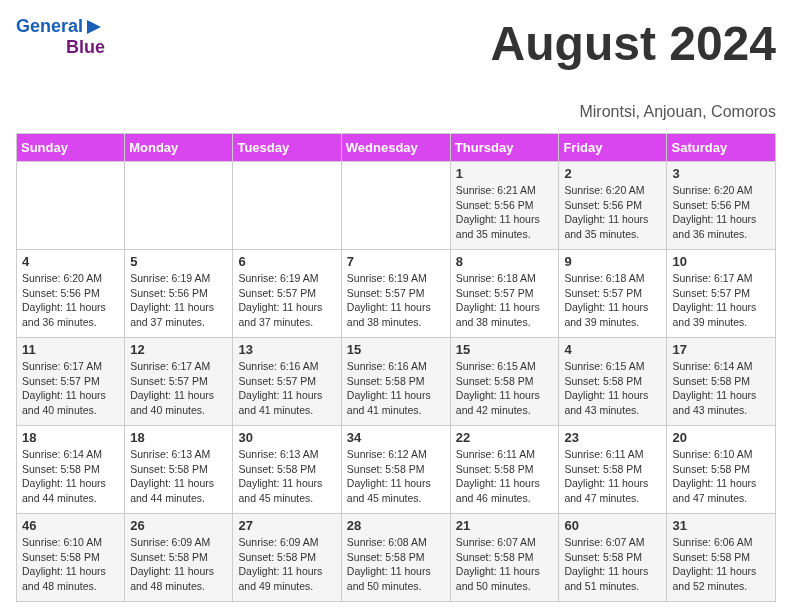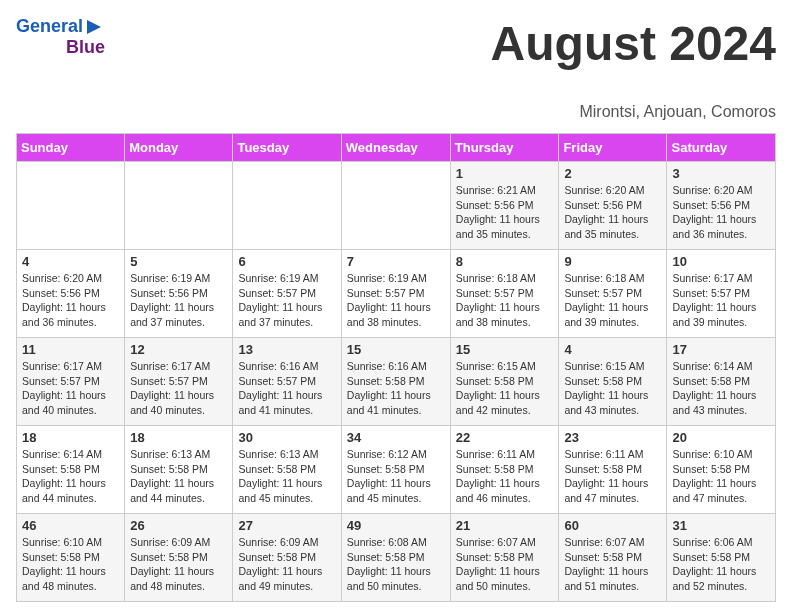--- a/index.html
+++ b/index.html
@@ -221,21 +221,21 @@
         </td>
         <td>
           <span class="day-num">26</span>
           <div class="day-info">Sunrise: 6:09 AM<br>Sunset: 5:58 PM<br>Daylight: 11 hours<br>and 48 minutes.</div>
         </td>
         <td>
           <span class="day-num">27</span>
           <div class="day-info">Sunrise: 6:09 AM<br>Sunset: 5:58 PM<br>Daylight: 11 hours<br>and 49 minutes.</div>
         </td>
         <td>
-          <span class="day-num">49</span>
+          <span class="day-num">28</span>
           <div class="day-info">Sunrise: 6:08 AM<br>Sunset: 5:58 PM<br>Daylight: 11 hours<br>and 50 minutes.</div>
         </td>
         <td>
           <span class="day-num">21</span>
           <div class="day-info">Sunrise: 6:07 AM<br>Sunset: 5:58 PM<br>Daylight: 11 hours<br>and 50 minutes.</div>
         </td>
         <td>
           <span class="day-num">60</span>
           <div class="day-info">Sunrise: 6:07 AM<br>Sunset: 5:58 PM<br>Daylight: 11 hours<br>and 51 minutes.</div>
         </td>

